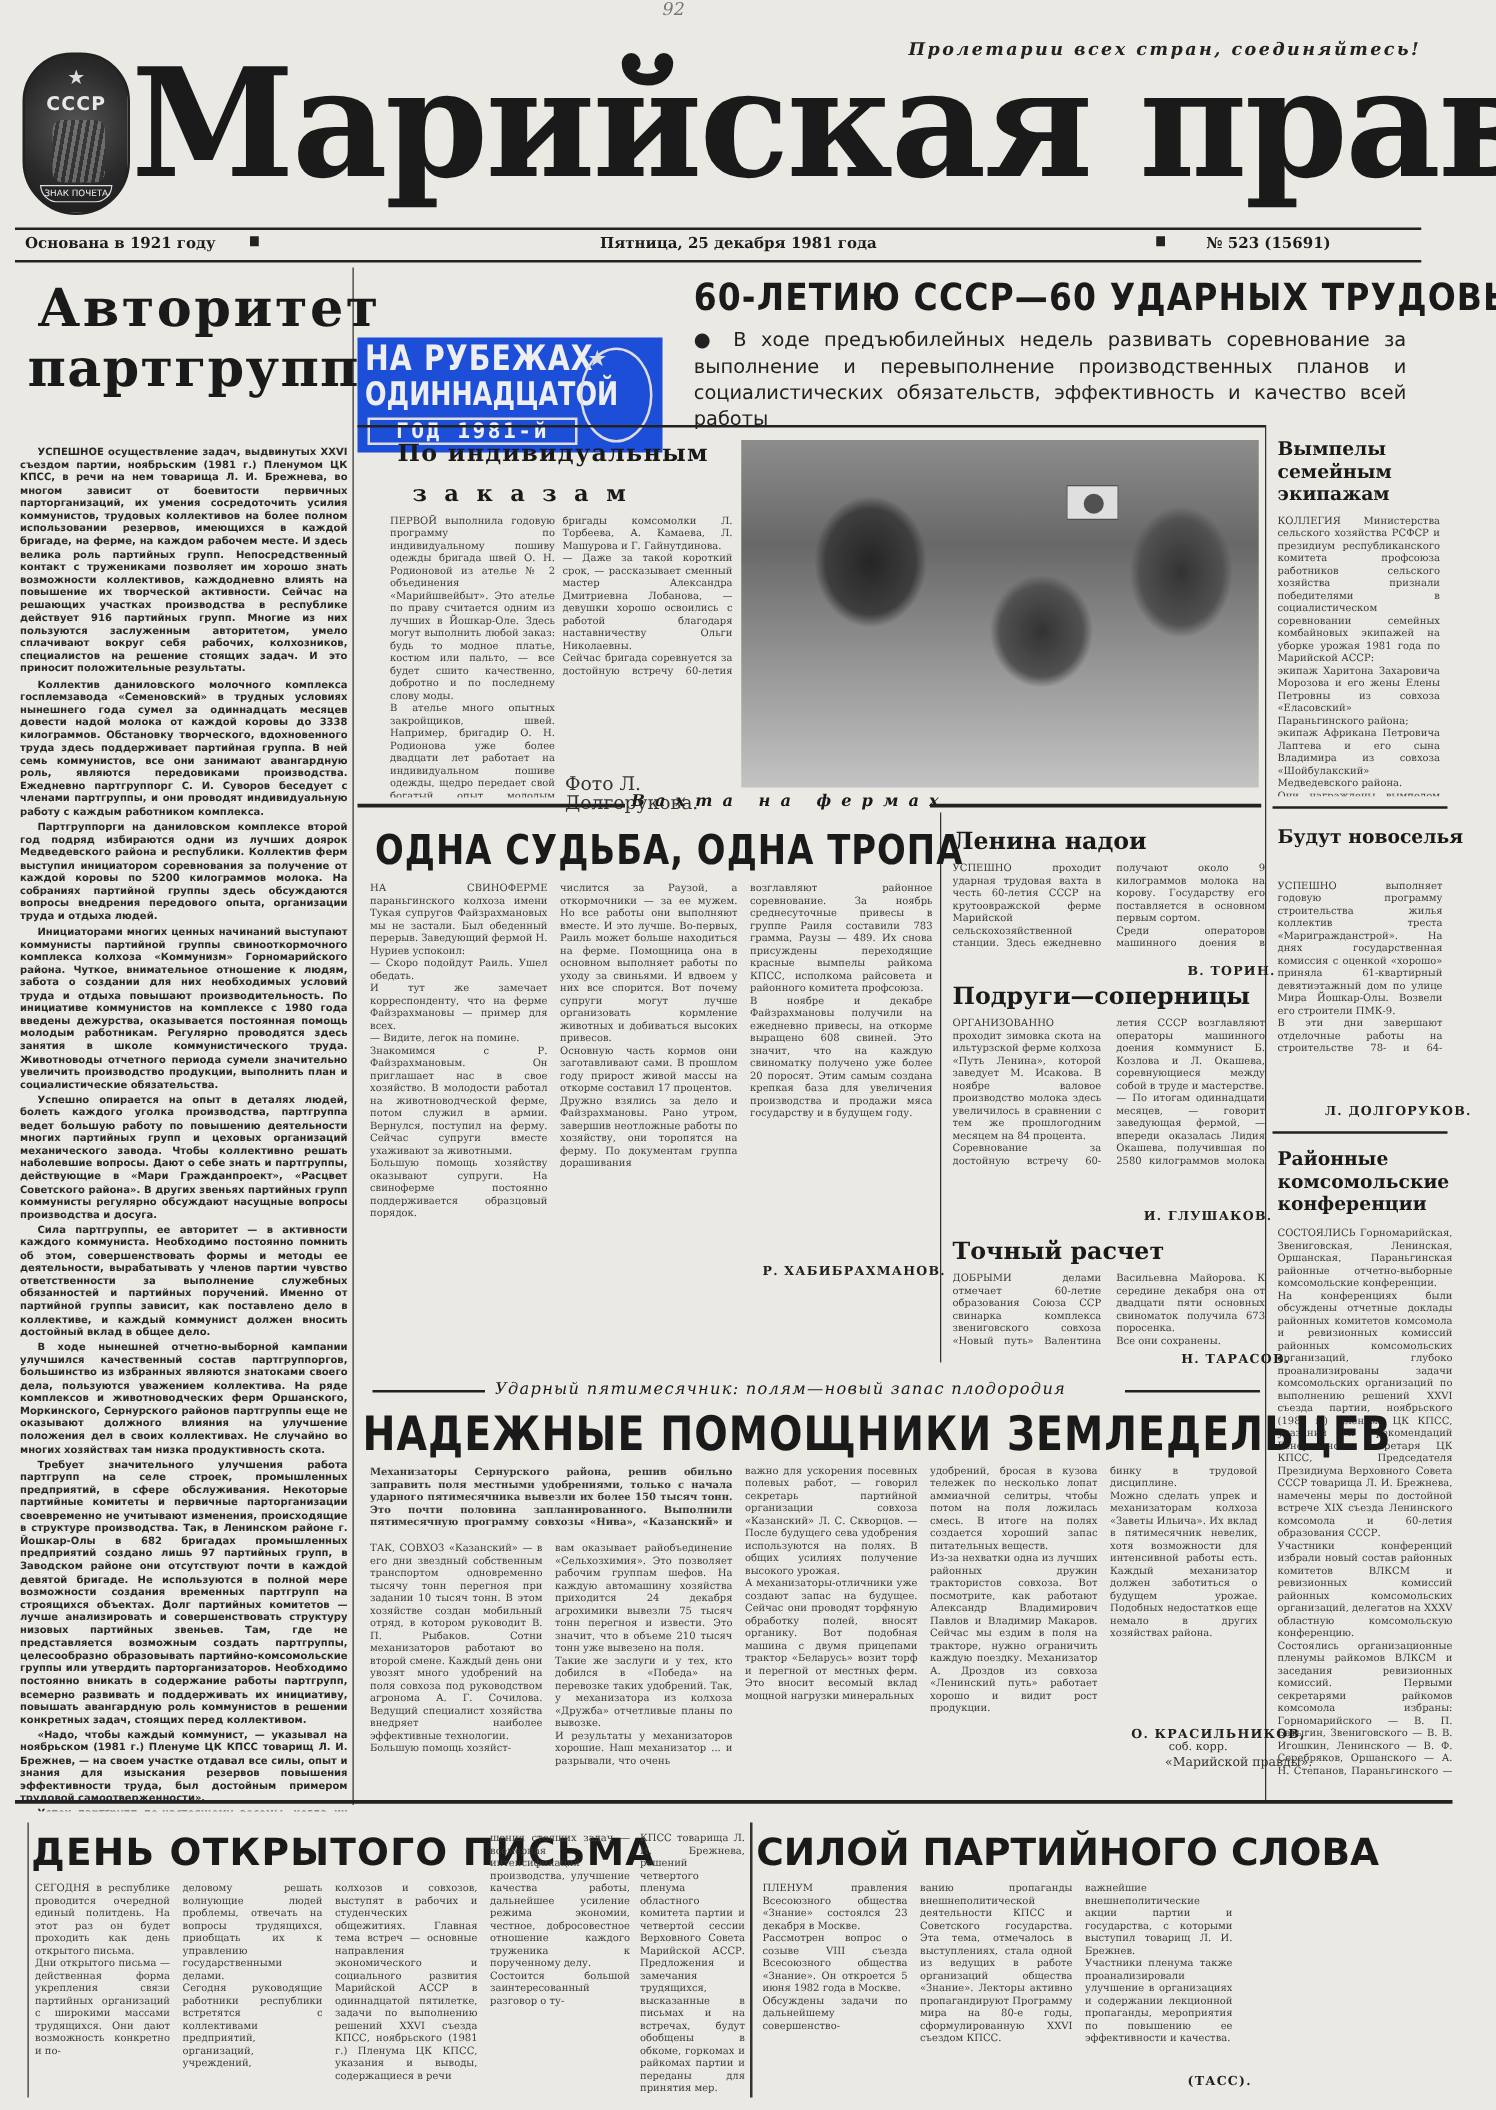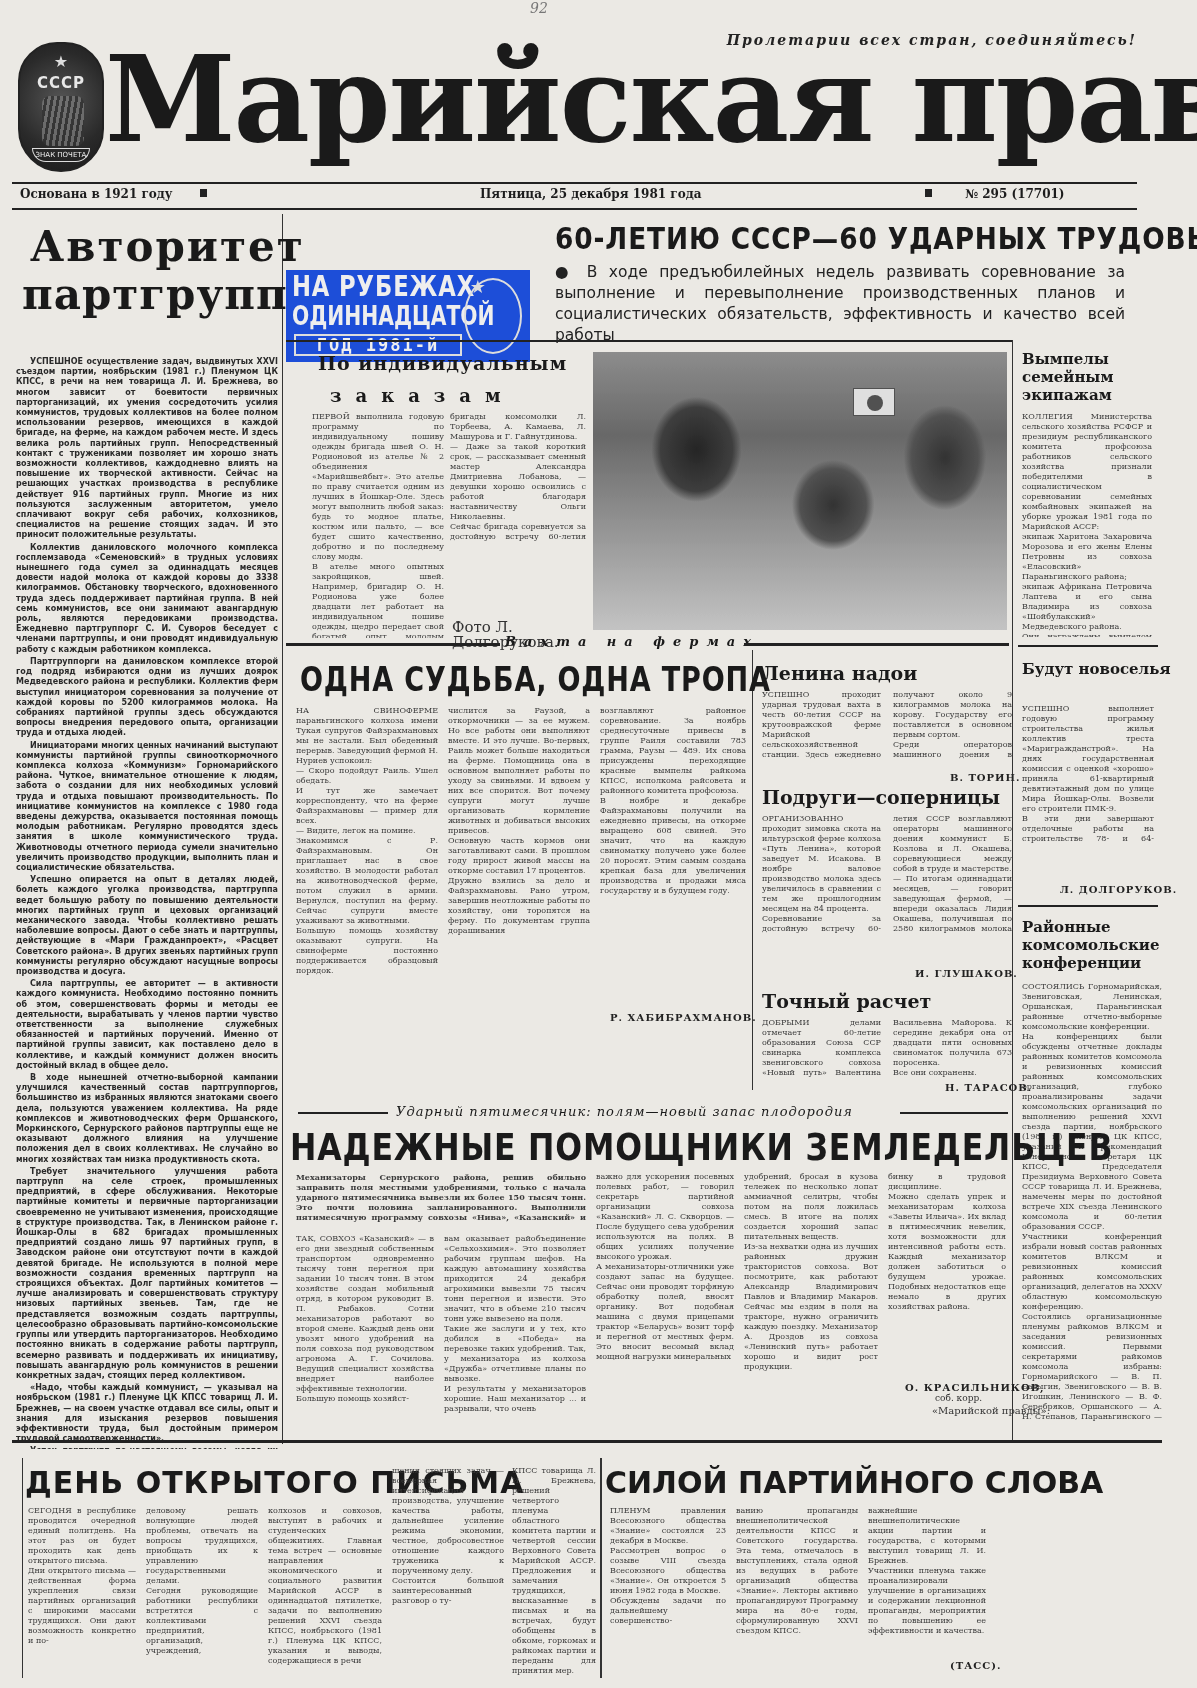--- a/index.html
+++ b/index.html
@@ -89,21 +89,21 @@
     <div class="badge">ЗНАК ПОЧЕТА</div>
   </div>
   <div class="motto">Пролетарии всех стран, соединяйтесь!</div>
   <div class="title">Марийская правда</div>
   <div class="rule-top"></div>
   <div class="dateline">
     <span style="left:0">Основана в 1921 году</span>
     <span style="left:180px;top:2px" class="sq"></span>
     <span style="left:460px">Пятница, 25 декабря 1981 года</span>
     <span style="left:905px;top:2px" class="sq"></span>
-    <span style="left:945px">№ 295 (17701)</span>
+    <span style="left:945px">№ 523 (15691)</span>
   </div>
   <div class="rule-2"></div>
 
   <div class="vline" style="left:282px;top:214px;height:1230px"></div>
   <div class="vline" style="left:1012px;top:340px;height:1100px"></div>
   <div class="vline" style="left:752px;top:650px;height:440px"></div>
 
   <div class="h h-avtoritet">Авторитет</div>
   <div class="h h-avtoritet2">партгруппы</div>
   <div class="txt sans" style="left:16px;top:338px;width:262px;height:1092px">

